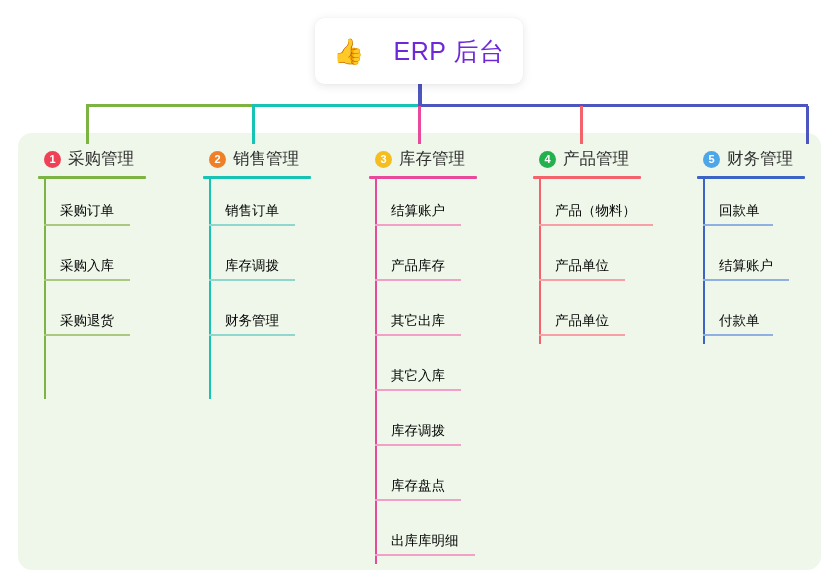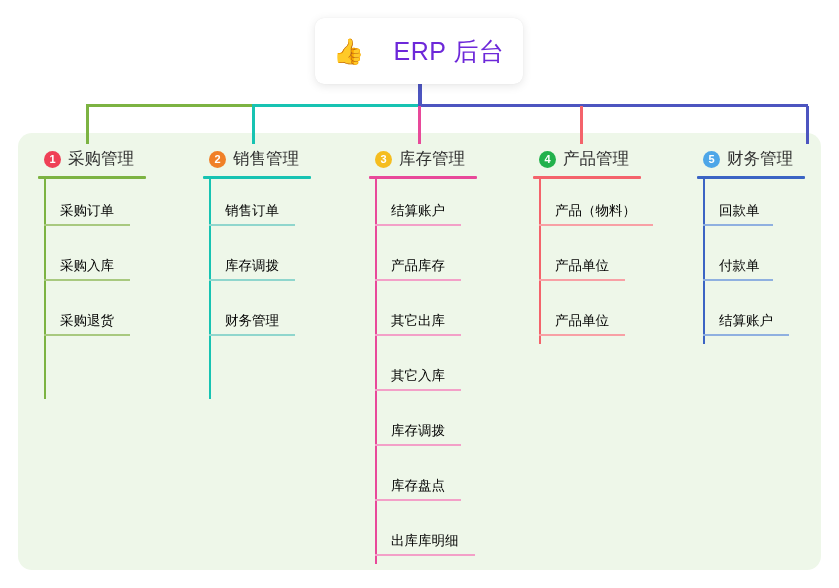--- a/index.html
+++ b/index.html
@@ -274,22 +274,22 @@
         <span class="col-title">财务管理</span>
       </div>
       <div class="col-rule" style="background: rgb(59, 100, 196); width: 108px;"></div>
       <div class="col-body">
         <div class="spine" style="background: rgb(59, 100, 196); height: 165px;"></div>
         <div class="leaf">
           <span class="leaf-label">回款单</span>
           <div class="leaf-rule" style="background: rgb(143, 176, 224); width: 70px;"></div>
         </div>
         <div class="leaf">
+          <span class="leaf-label">结算账户</span>
+          <div class="leaf-rule" style="background: rgb(143, 176, 224); width: 86px;"></div>
+        </div>
+        <div class="leaf">
           <span class="leaf-label">付款单</span>
           <div class="leaf-rule" style="background: rgb(143, 176, 224); width: 70px;"></div>
         </div>
-        <div class="leaf">
-          <span class="leaf-label">结算账户</span>
-          <div class="leaf-rule" style="background: rgb(143, 176, 224); width: 86px;"></div>
-        </div>
       </div>
     </div>
   </div>
 
 </body></html>

